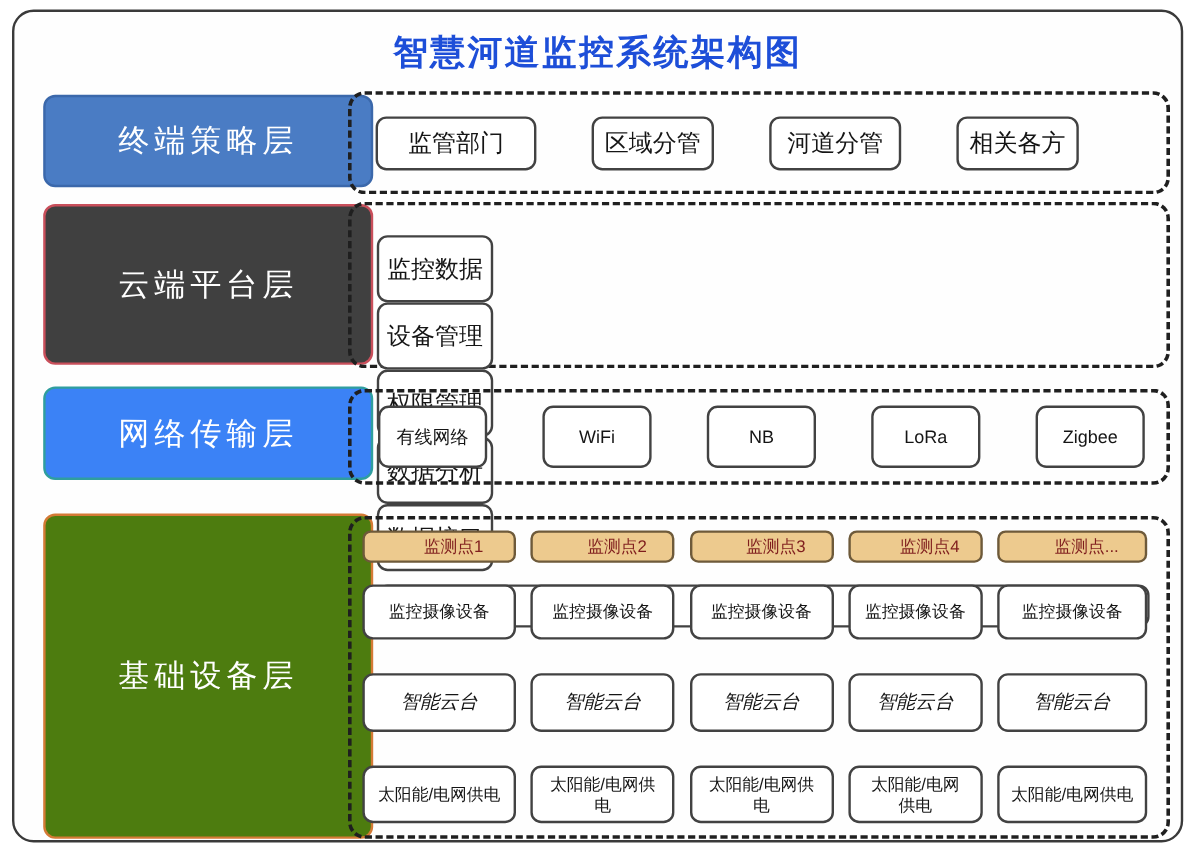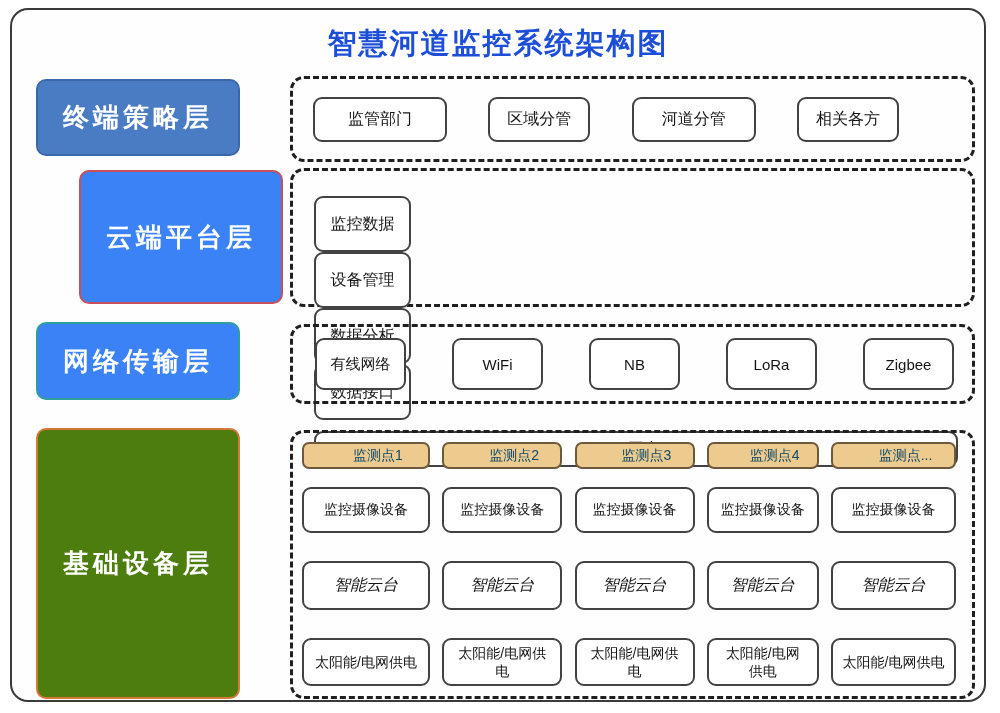--- a/index.html
+++ b/index.html
@@ -4,58 +4,58 @@
 <style>
   html,body{margin:0;padding:0;background:#ffffff;}
   body{font-family:"Liberation Sans","DejaVu Sans",sans-serif;color:#161616;}
   .page{position:relative;width:1000px;height:713px;background:#ffffff;overflow:hidden;}
   .frame{position:absolute;left:10px;top:8px;width:976px;height:694px;
          border:2px solid #3a3a3a;border-radius:18px;background:#fefefe;box-sizing:border-box;}
   .title{position:absolute;top:14px;left:0;width:100%;text-align:center;
          font-size:29px;font-weight:bold;color:#1d4ed8;letter-spacing:2px;margin:0;}
 
   
-  .layer-label{position:absolute;left:24px;width:204px;display:flex;align-items:center;justify-content:center;
-         color:#ffffff;font-weight:bold;font-size:26px;letter-spacing:4px;border-radius:10px;box-sizing:border-box;}
+  .layer-label{position:absolute;left:24px;width:275px;display:flex;align-items:center;justify-content:center;
+         color:#ffffff;font-weight:normal;font-size:26px;letter-spacing:4px;border-radius:10px;box-sizing:border-box;}
   #label-terminal{top:69px;height:77px;background:#4a7cc4;border:2px solid #3b68ab;}
-  #label-cloud{top:160px;height:134px;background:#3b82f6;border:2px solid #c94f5b;margin-left:43px;}
+  #label-cloud{top:160px;height:134px;background:#404040;border:2px solid #c94f5b;}
   #label-network{top:312px;height:78px;background:#3b82f6;border:2px solid #2f9e9e;}
   #label-device{top:418px;height:271px;background:#4d7c0f;border:2px solid #d47a35;}
 
   
   .dashed{position:absolute;left:278px;width:685px;border:3px dashed #1f1f1f;border-radius:14px;box-sizing:border-box;}
   #dash-terminal{top:66px;height:86px;display:flex;align-items:center;justify-content:space-between;padding:0 73px 0 20px;}
   #dash-cloud{top:158px;height:139px;}
   #dash-network{top:314px;height:80px;display:flex;align-items:center;justify-content:space-between;padding:0 18px 0 22px;}
   #dash-device{top:420px;height:269px;display:flex;justify-content:space-between;padding:9px 16px 10px 9px;}
 
   
   .node{background:#ffffff;border:2px solid #424242;border-radius:9px;box-sizing:border-box;
-        display:flex;align-items:center;justify-content:center;font-size:16px;color:#151515;}
+        display:flex;align-items:center;justify-content:center;font-size:20px;color:#151515;}
 
   .t-node{height:45px;}
   #dash-terminal .t-node:nth-child(1){width:134px;}
   #dash-terminal .t-node:nth-child(2){width:102px;}
-  #dash-terminal .t-node:nth-child(3){width:124px;}
+  #dash-terminal .t-node:nth-child(3){width:110px;}
   #dash-terminal .t-node:nth-child(4){width:102px;}
 
   .cloud-items{display:flex;justify-content:space-between;padding:25px 16px 0 21px;flex-direction:column;}
   .c-node{height:56px;width:97px;}
   .platform-box{height:36px;margin:11px 14px 0 21px;font-size:16px;}
 
   .n-node{height:52px;width:91px;font-size:15px;}
 
   .col{display:flex;flex-direction:column;}
   #dash-device .col:nth-child(1){width:128px;}
   #dash-device .col:nth-child(2){width:120px;}
   #dash-device .col:nth-child(3){width:120px;}
   #dash-device .col:nth-child(4){width:112px;}
   #dash-device .col:nth-child(5){width:125px;}
   .point{height:28px;margin-bottom:18px;background:#edca8e;border:2px solid #6e5a3a;border-radius:7px;
-         display:flex;align-items:center;justify-content:center;font-size:14px;color:#0c4a6e;box-sizing:border-box;padding-left:24px;}
+         display:flex;align-items:center;justify-content:center;font-size:14px;color:#7f1d1d;box-sizing:border-box;padding-left:24px;}
   .cam{height:48px;margin-bottom:28px;font-size:14px;}
   .gim{height:50px;margin-bottom:28px;font-size:16px;font-style:italic;}
   .pow{height:50px;font-size:14px;line-height:1.3;text-align:center;padding:0 4px;}
   #dash-device .col:nth-child(2) .pow,
   #dash-device .col:nth-child(3) .pow,
   #dash-device .col:nth-child(4) .pow{padding:0 14px;}
 </style>
 </head>
 <body>
 
@@ -69,20 +69,21 @@
       <div class="node t-node">区域分管</div>
       <div class="node t-node">河道分管</div>
       <div class="node t-node">相关各方</div>
     </div>
 
     <div class="layer-label" id="label-cloud">云端平台层</div>
     <div class="dashed" id="dash-cloud">
       <div class="cloud-items">
         <div class="node c-node">监控数据</div>
         <div class="node c-node">设备管理</div>
+        <div class="node c-node">权限管理</div>
         <div class="node c-node">数据分析</div>
         <div class="node c-node">数据接口</div>
       </div>
       <div class="node platform-box">云平台</div>
     </div>
 
     <div class="layer-label" id="label-network">网络传输层</div>
     <div class="dashed" id="dash-network">
       <div class="node n-node">有线网络</div>
       <div class="node n-node">WiFi</div>

